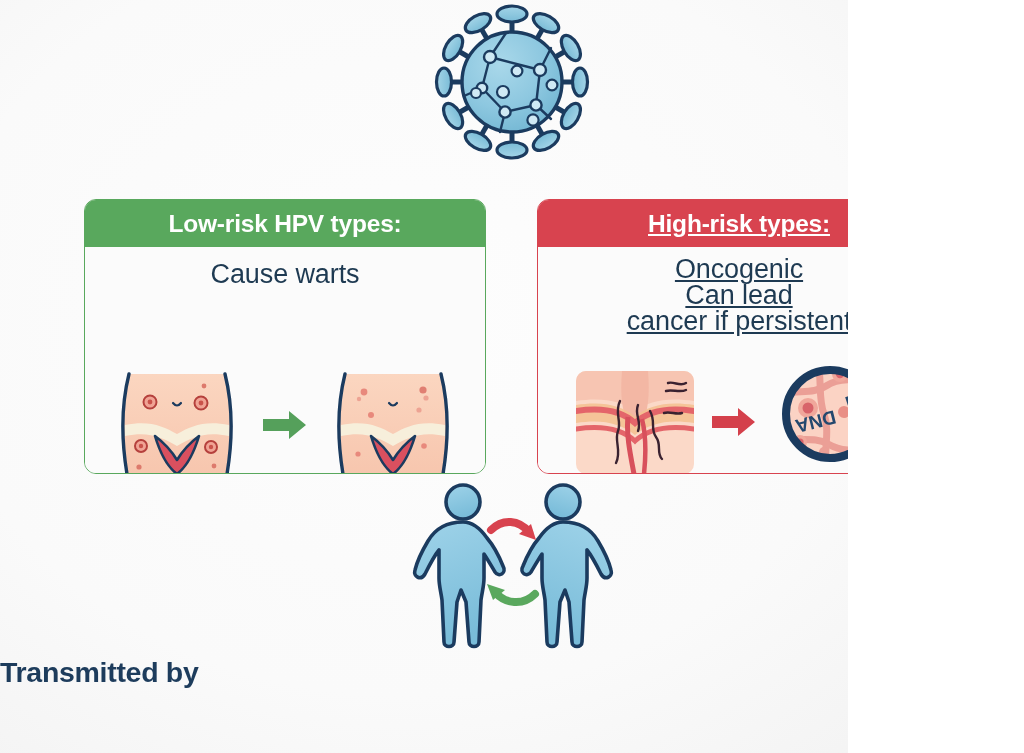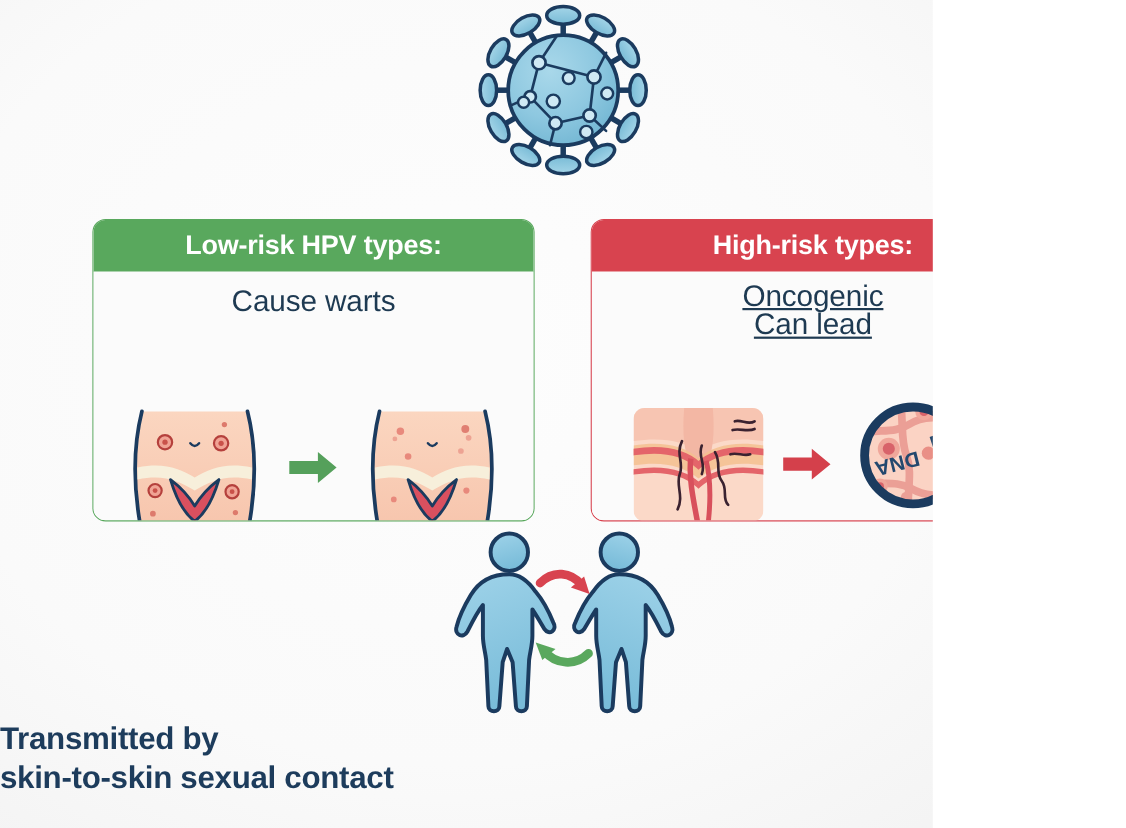--- a/index.html
+++ b/index.html
@@ -54,21 +54,21 @@
     height: 47px;
     display: flex;
     align-items: center;
     justify-content: center;
     color: #ffffff;
     font-size: 24.5px;
     font-weight: bold;
     letter-spacing: -0.2px;
   }
   .panel-low .panel-head { background: #59a85d; }
-  .panel-high .panel-head { background: #d8434f; }
+  .panel-high .panel-head { background: #d8434f; text-decoration: underline; }
 
   .panel-body {
     position: relative;
     height: calc(100% - 47px);
     background: #fbfbfb;
   }
   .panel-text {
     text-align: center;
     color: #1e3a52;
     font-size: 27px;
@@ -272,20 +272,21 @@
       </div>
     </div>
   </div>
 
   <div class="panel panel-high">
     <div class="panel-head">High-risk types:</div>
     <div class="panel-body">
       <div class="panel-text">
         <span class="ln">Oncogenic</span>
         <span class="ln">Can lead</span>
+        <span class="ln">cancer if persistent</span>
       </div>
 
       <div class="illus-row">
 
         <svg width="118" height="103" viewBox="0 0 118 103">
           <defs>
             <clipPath id="clipTissue">
                 <rect x="0" y="0" width="118" height="103" rx="10"></rect>
               </clipPath>
           </defs>
@@ -420,16 +421,15 @@
 
       <g>
         <path d="M140 112 C128 124 110 122 100 110" fill="none" stroke="#5aa85e" stroke-width="8" stroke-linecap="round"></path>
         <path d="M92 102 L110 108 L98 118 Z" fill="#5aa85e"></path>
       </g>
     </svg>
   </div>
 
   <div id="caption">
     <span class="ln">Transmitted by</span>
-    <span class="ln">skin-to-skin sexual contact</span>
   </div>
 
 </div>
 
 </body></html>

